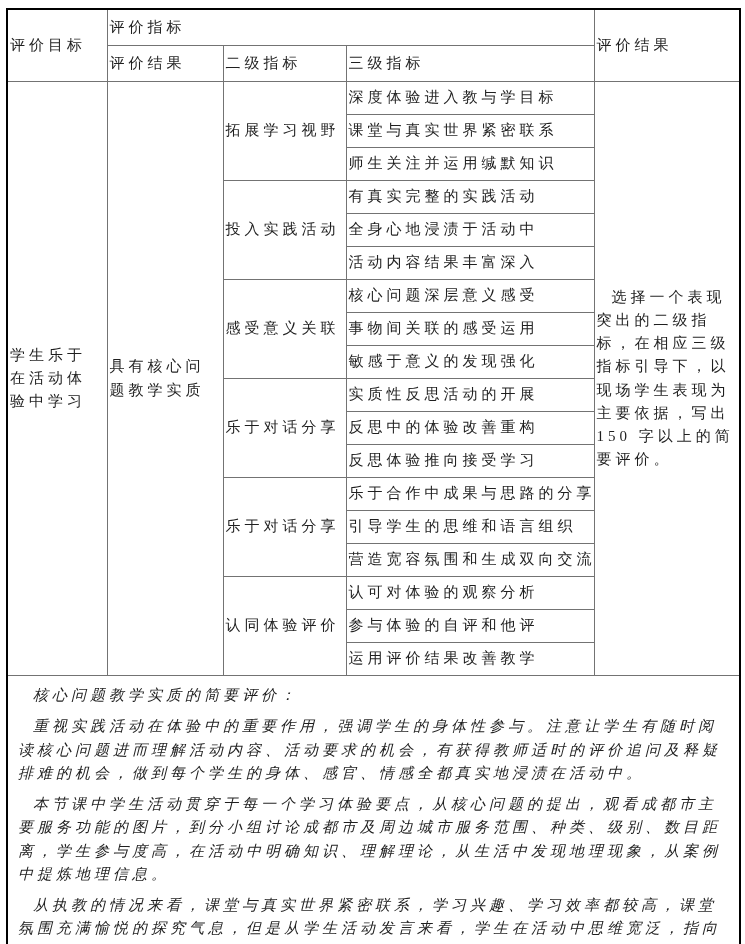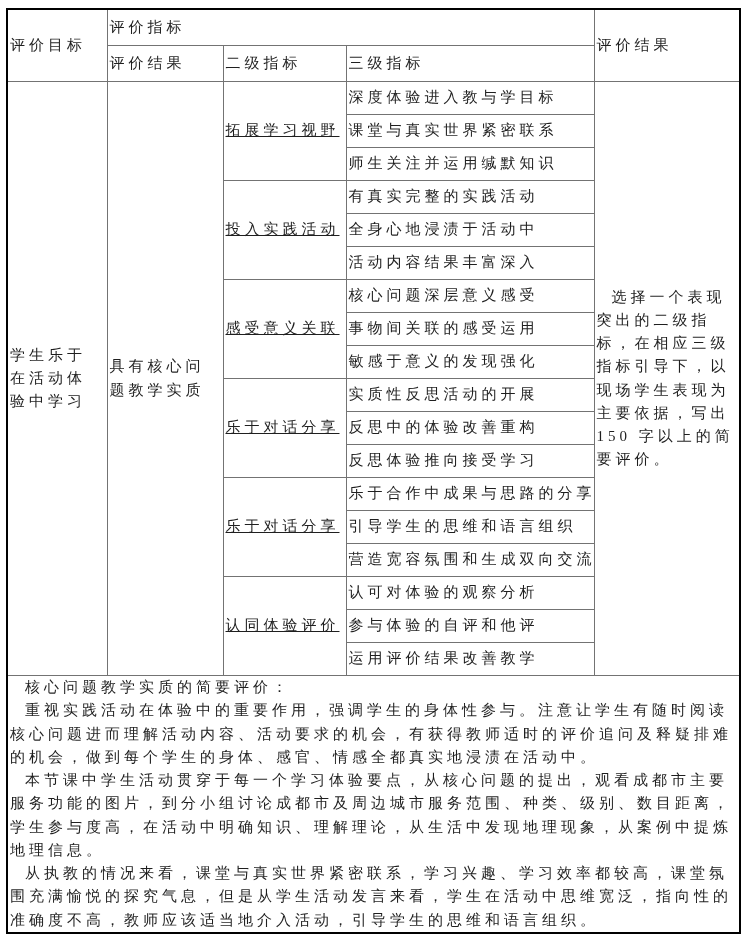--- a/index.html
+++ b/index.html
@@ -24,41 +24,41 @@
     font-size:15px;
     letter-spacing:4px;
     line-height:1.55;
     padding:0 2px;
     overflow:hidden;
   }
   tr.hdr td{height:35px;}
   tr.bodyrow{height:33px;}
   td.goal-cell{padding:0 1px;}
   td.lv1-cell{padding:0 8px;}
-  td.lv2-cell{padding:0 2px;text-decoration:underline;}
+  td.lv2-cell{padding:0 2px;}
   td.lv3-cell{letter-spacing:2px;padding:0 4px;white-space:nowrap;}
   td.result-cell{
     text-align:justify;
     text-align-last:left;
     letter-spacing:2px;
     padding:0 10px;
     line-height:28px;
     margin-left:16px;
   }
   td.result-cell .para{text-indent:1em;margin:0;}
   td.summary-cell{
     height:256px;
     vertical-align:top;
     text-align:justify;
     text-align-last:left;
     letter-spacing:1.5px;
     padding:5px 12px 0 12px;
     line-height:27px;
   }
-  td.summary-cell p{margin:0;text-indent:1em;}
+  td.summary-cell p{margin:8px;text-indent:1em;font-style:italic;}
 </style>
 </head>
 <body>
 
 <div class="sheet">
   <table class="eval">
     <colgroup>
       <col style="width:100px">
         <col style="width:116px">
         <col style="width:123px">

